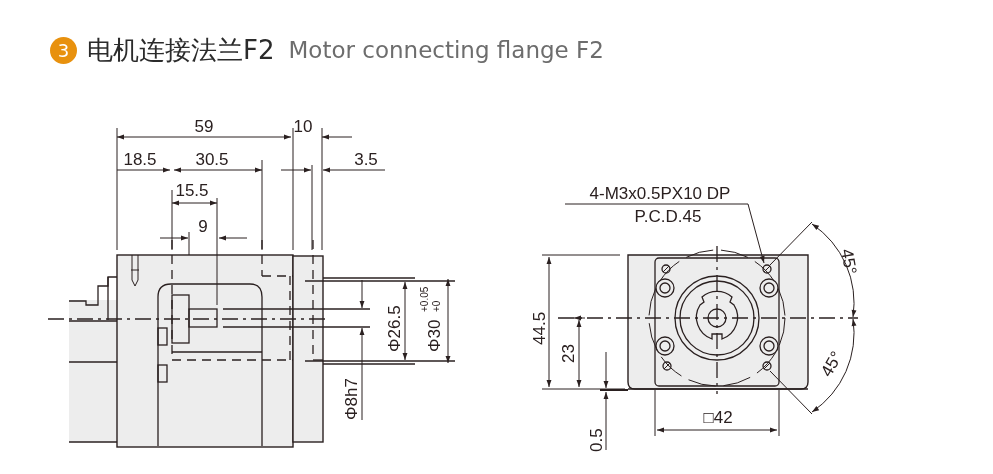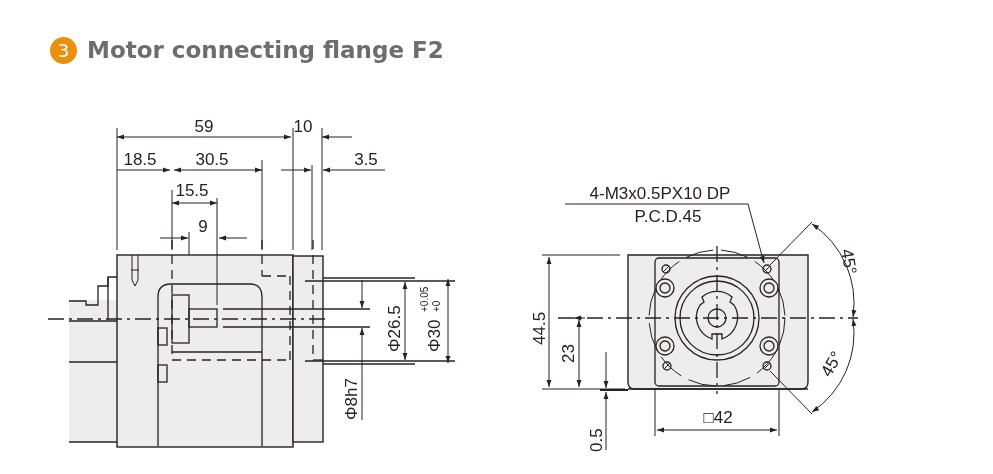--- a/index.html
+++ b/index.html
@@ -1,34 +1,35 @@
 <!DOCTYPE html>
 <html><head>
 <meta charset="utf-8">
 <style>
   html, body { margin:0; padding:0; background:#ffffff; }
   body { width:993px; height:474px; position:relative; overflow:hidden; font-family:"DejaVu Sans", sans-serif; }
   .title { position:absolute; left:50px; top:30px; height:40px; display:flex; align-items:center; white-space:nowrap; }
   .badge { width:27px; height:27px; border-radius:50%; background:#e8910e; color:#fff; font-size:18px; display:flex; align-items:center; justify-content:center; margin-right:10px; font-family:"DejaVu Sans", sans-serif; }
   .title-cn { font-size:26px; color:#2b2b2b; letter-spacing:0px; margin-right:14px; font-family:"DejaVu Sans", sans-serif; }
-  .title-en { font-size:23px; color:#6d6d6d; font-family:"DejaVu Sans", sans-serif; font-weight:700; }
+  .title-en { font-size:23px; color:#6d6d6d; font-family:"DejaVu Sans", sans-serif; font-weight:400; }
   svg { position:absolute; left:0; top:0; }
   .ln { stroke:#2a2020; stroke-width:1.3; fill:none; }
   .thin { stroke:#2a2020; stroke-width:1; fill:none; }
   .dash { stroke:#2a2020; stroke-width:1.3; fill:none; stroke-dasharray:9 6; }
   .cl { stroke:#2a2020; stroke-width:1.3; fill:none; stroke-dasharray:16 5 3 5; }
   .body { fill:#ededed; stroke:#2a2020; stroke-width:1.4; }
   .dim { font-family:"Liberation Sans", sans-serif; font-size:17px; fill:#2a2020; }
   .dimsm { font-family:"Liberation Sans", sans-serif; font-size:10px; fill:#2a2020; }
 </style>
 </head>
 <body>
 
 <div class="title">
   <div class="badge">3</div>
+  <span class="title-cn">电机连接法兰F2</span>
   <span class="title-en">Motor connecting flange F2</span>
 </div>
 
 <svg width="993" height="474" viewBox="0 0 993 474">
   <defs>
     <marker id="ar" viewBox="0 0 10 10" refX="10" refY="5" markerWidth="9" markerHeight="7" orient="auto-start-reverse">
       <path d="M0,1.5 L10,5 L0,8.5 z" fill="#2a2020"></path>
     </marker>
   </defs>
 

